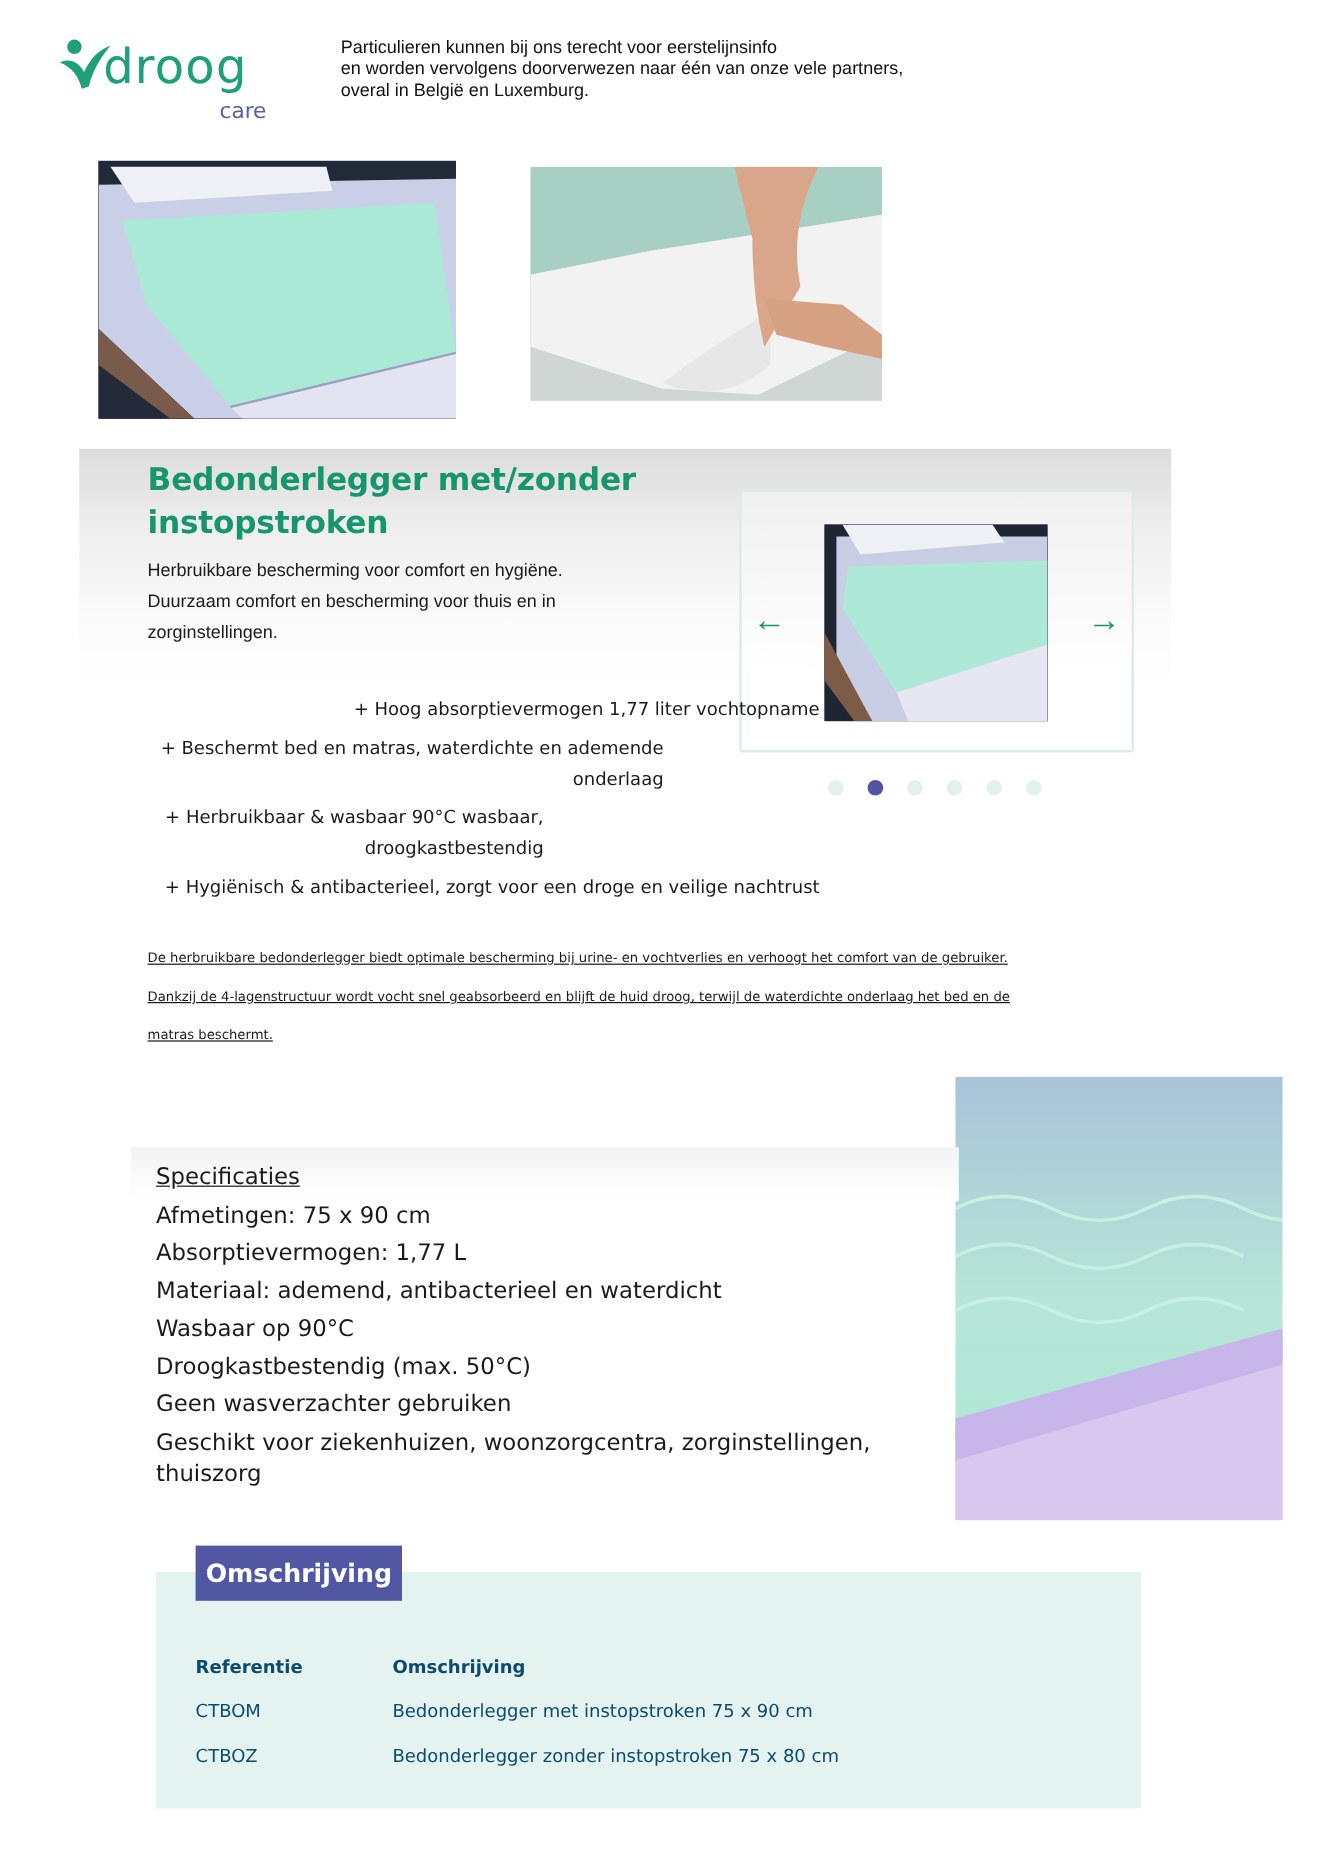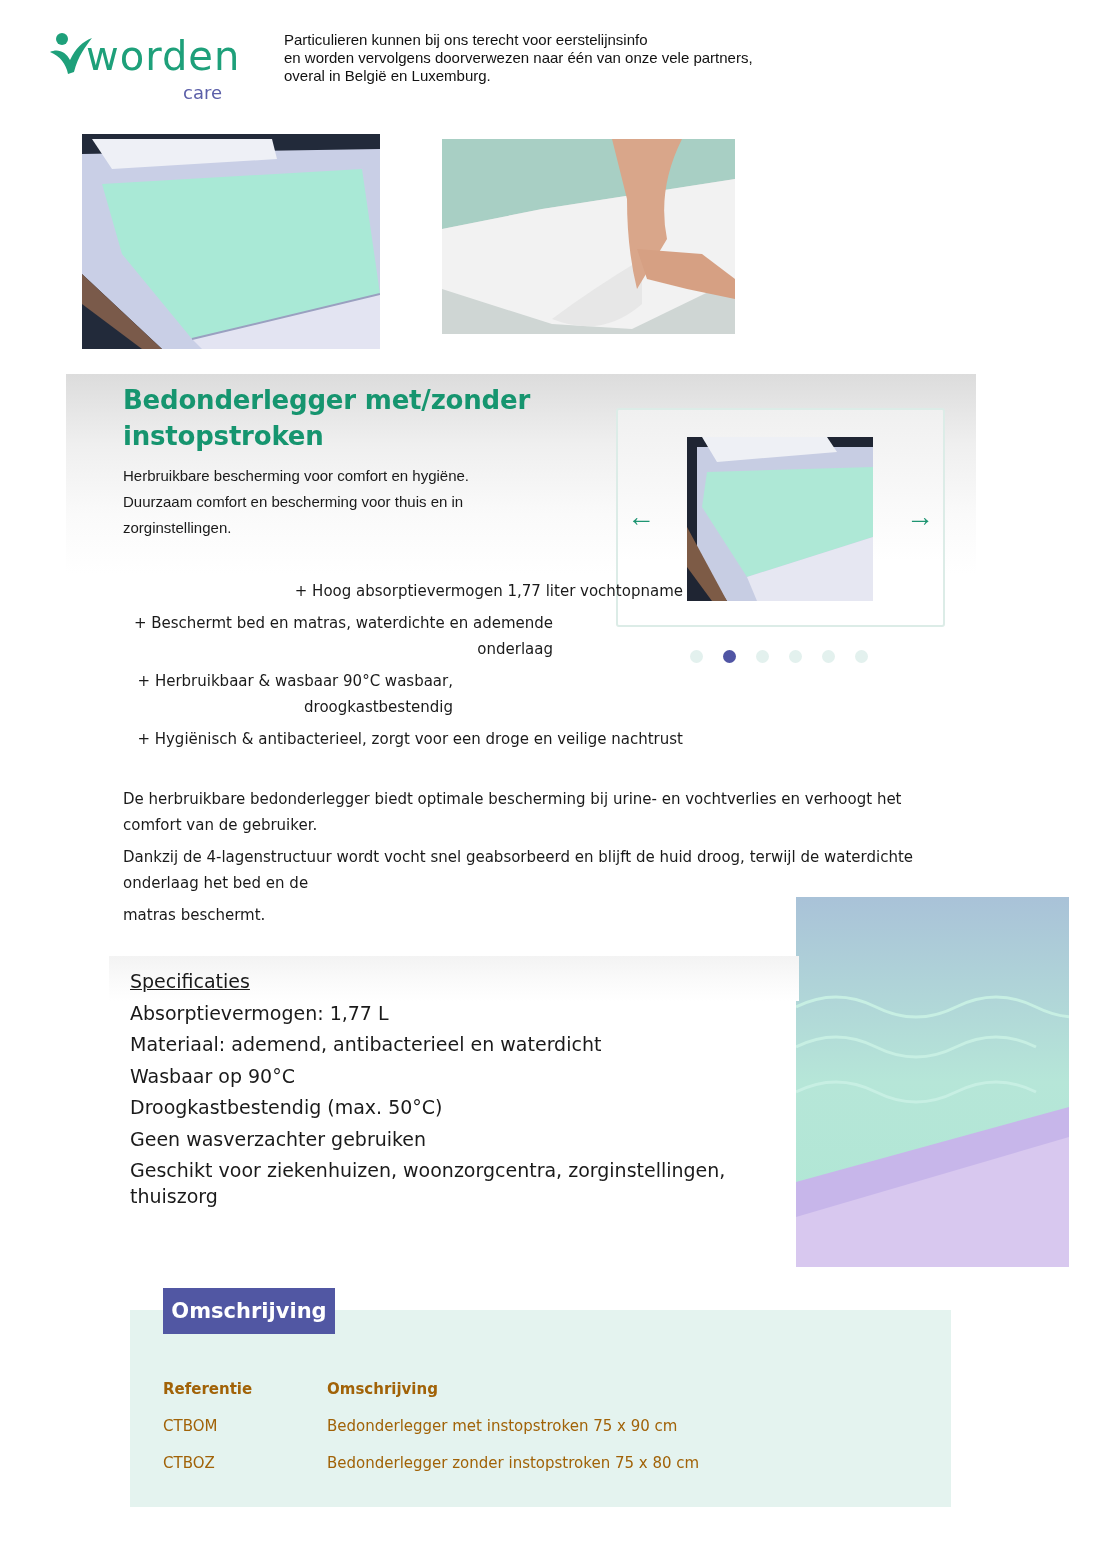--- a/index.html
+++ b/index.html
@@ -47,50 +47,50 @@
   .arrow-right { right: 8px; }
   .dots { left: 690px; top: 650px; display: flex; gap: 20px; }
   .dot { width: 13px; height: 13px; border-radius: 50%; background: #e3f1ee; cursor: pointer; }
   .dot.active { background: #5055a4; }
 
   .features { left: 123px; top: 578px; width: 560px; font-family: "DejaVu Sans", sans-serif;
     font-size: 15px; line-height: 26px; color: #1a1a1a; }
   .features p { margin: 0 0 6px 0; text-align: right; }
 
   .body-text { left: 123px; top: 786px; width: 820px; font-family: "DejaVu Sans", sans-serif;
-    font-size: 15px; line-height: 26px; color: #1a1a1a; }
+    font-size: 11px; line-height: 26px; color: #1a1a1a; text-decoration: underline; }
   .body-text p { margin: 0 0 6px 0; }
 
   
   .specs-band { left: 109px; top: 956px; width: 690px; height: 45px;
     background: linear-gradient(#f3f3f3, #fbfbfb 60%, #ffffff); }
   .specs { left: 130px; top: 968px; width: 640px; font-family: "DejaVu Sans", sans-serif;
     font-size: 19px; line-height: 26px; color: #1a1a1a; }
   .specs div { height: 31.5px; }
   .specs .spec-head { text-decoration: underline; }
 
   
   .desc-panel { left: 130px; top: 1310px; width: 821px; height: 197px; background: #e4f3ef; }
   .desc-tab { left: 163px; top: 1288px; width: 172px; height: 46px; background: #5157a3; color: #fff;
     font-family: "DejaVu Sans", sans-serif; font-weight: bold; font-size: 21px; line-height: 46px; text-align: center; }
   .desc-table { left: 163px; top: 1370px; border-collapse: collapse; font-family: "DejaVu Sans", sans-serif;
-    font-size: 15px; color: #a16207; }
+    font-size: 15px; color: #0c4a6e; }
   .desc-table th, .desc-table td { text-align: left; padding: 0; height: 37px; vertical-align: middle; }
   .desc-table th { font-weight: bold; }
   .desc-table .c1 { width: 164px; }
 </style>
 </head>
 <body>
 
 <div class="abs logo">
   <svg class="logo-figure" viewBox="0 0 44 46">
     <circle cx="14" cy="9" r="6" fill="#1ea07a"></circle>
     <path d="M2 22 C10 18 18 22 22 30 C28 18 34 12 44 8 C38 16 30 26 26 42 L20 44 C18 34 12 26 2 22 Z" fill="#1ea07a"></path>
   </svg>
-  <span class="logo-word">worden</span>
+  <span class="logo-word">droog</span>
   <span class="logo-care">care</span>
 </div>
 
 <div class="abs intro">
   <div>Particulieren kunnen bij ons terecht voor eerstelijnsinfo</div>
   <div>en worden vervolgens doorverwezen naar één van onze vele partners,</div>
   <div>overal in België en Luxemburg.</div>
 </div>
 
 <div class="abs photo photo-bed1">
@@ -179,20 +179,21 @@
     <path d="M0 150 Q40 130 80 150 T160 150 T240 150" stroke="#c7efe3" stroke-width="3" fill="none"></path>
     <path d="M0 195 Q40 175 80 195 T160 195 T240 195" stroke="#c7efe3" stroke-width="3" fill="none"></path>
     <polygon points="0,290 273,215 273,370 0,370" fill="#d8c8ef"></polygon>
     <polygon points="0,285 273,210 273,240 0,320" fill="#c7b6ea"></polygon>
   </svg>
 </div>
 
 <div class="abs specs-band"></div>
 <div class="abs specs">
   <div class="spec-head">Specificaties</div>
+  <div>Afmetingen: 75 x 90 cm</div>
   <div>Absorptievermogen: 1,77 L</div>
   <div>Materiaal: ademend, antibacterieel en waterdicht</div>
   <div>Wasbaar op 90°C</div>
   <div>Droogkastbestendig (max. 50°C)</div>
   <div>Geen wasverzachter gebruiken</div>
   <div>Geschikt voor ziekenhuizen, woonzorgcentra, zorginstellingen, thuiszorg</div>
 </div>
 
 <div class="abs desc-panel"></div>
 <div class="abs desc-tab">Omschrijving</div>

